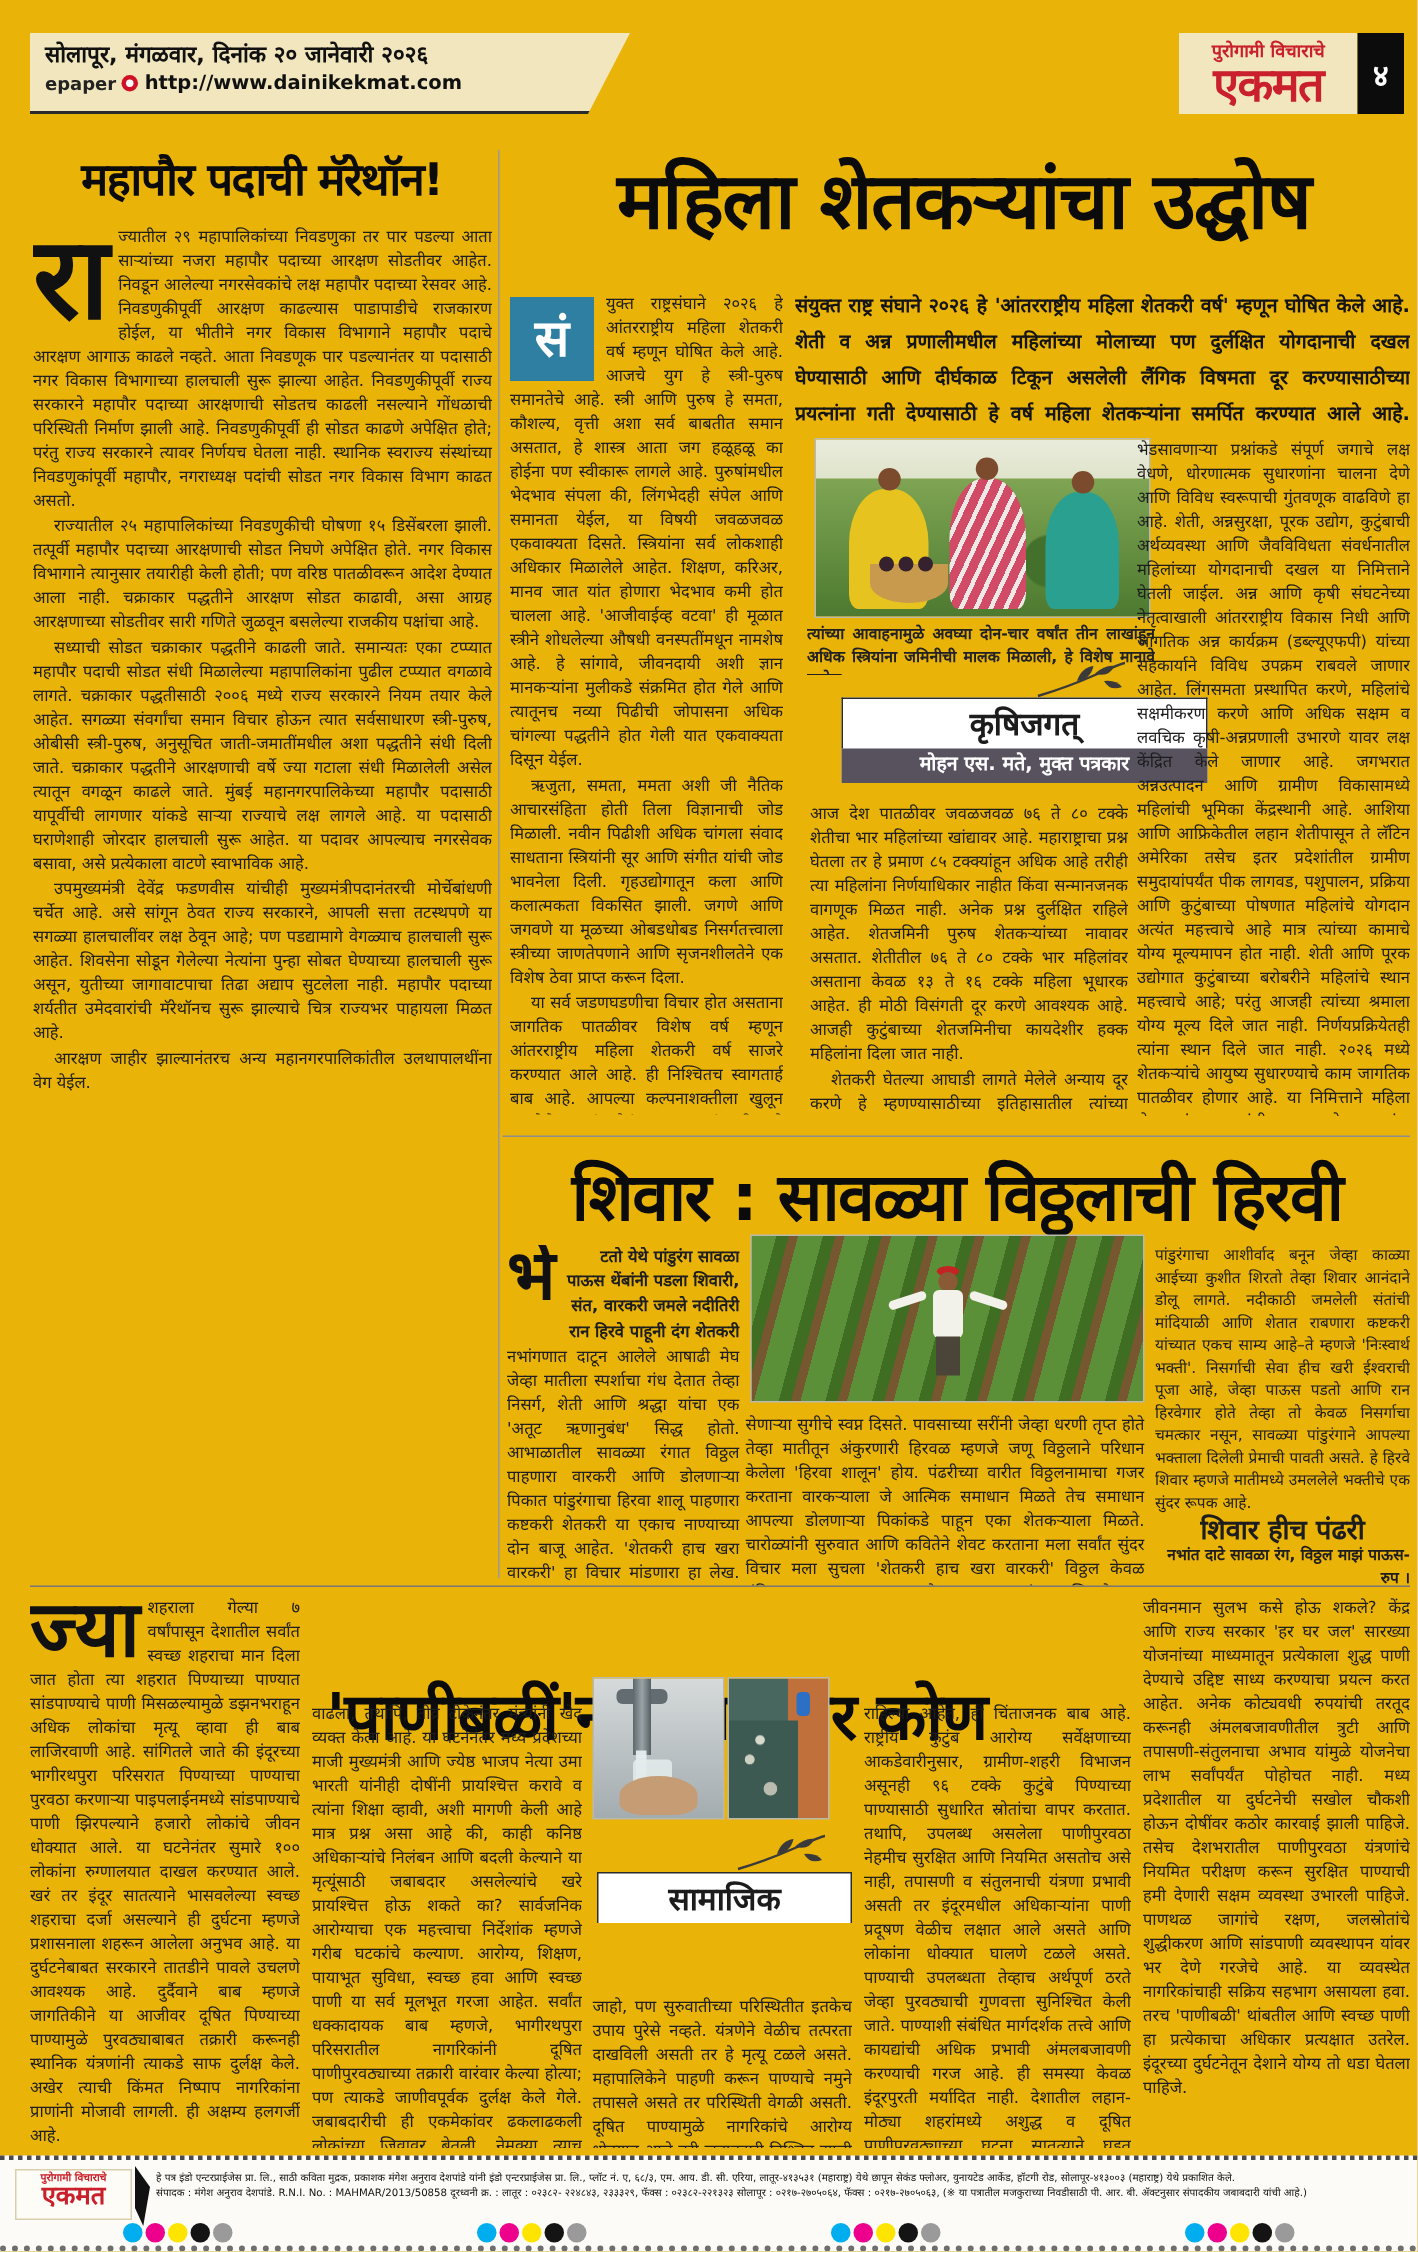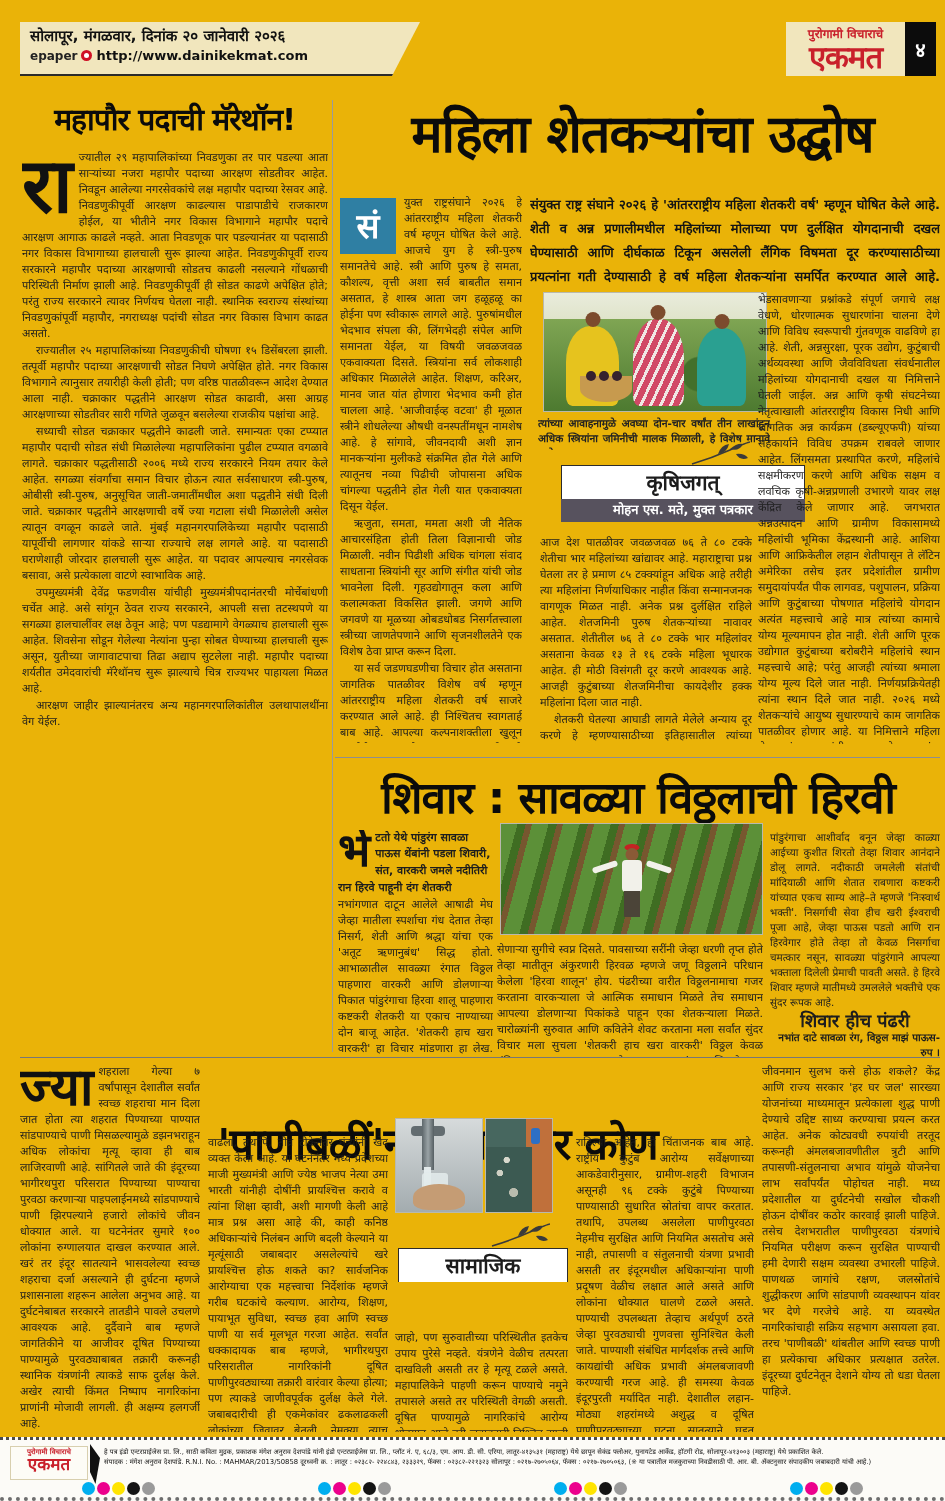--- a/index.html
+++ b/index.html
@@ -89,21 +89,21 @@
   .footer-slash { position:absolute; left:90px; top:4px; width:10px; height:40px; background:#111; clip-path:polygon(0 0,100% 35%,55% 100%,0 70%); }
   .footer-text { position:absolute; left:104px; top:7px; width:834px; font-size:6.8px; line-height:10px; color:#111; text-align:left; }
   .dots-row { position:absolute; left:0; top:42px; width:945px; display:flex; justify-content:space-around; }
   .dot-group { display:flex; gap:2px; }
   .dot { width:13px; height:13px; border-radius:50%; }
   .dot-c{background:#00aeef}.dot-m{background:#ec008c}.dot-y{background:#ffe400}.dot-k{background:#141414}.dot-g{background:#9a9a9a}
   .footer-bottom { position:absolute; left:0; bottom:0; width:945px; border-bottom:4px dotted #6e6e6e; }
 
   .dc-box { float:left; width:56px; height:56px; background:#2f7fa3; color:#fff; font-size:34px; font-weight:bold;
      display:flex; align-items:center; justify-content:center; margin:3px 8px 2px 0; }
-  .verse { font-weight:bold; text-align:left; text-indent:0 !important; }
+  .verse { font-weight:bold; text-align:right; text-indent:0 !important; }
 </style>
 </head>
 <body>
 
 <div class="page">
 
   <div class="date-box">
     <div class="dateline">सोलापूर, मंगळवार, दिनांक २० जानेवारी २०२६</div>
     <div class="epaper-row">
       <span class="epaper-label">epaper</span>

